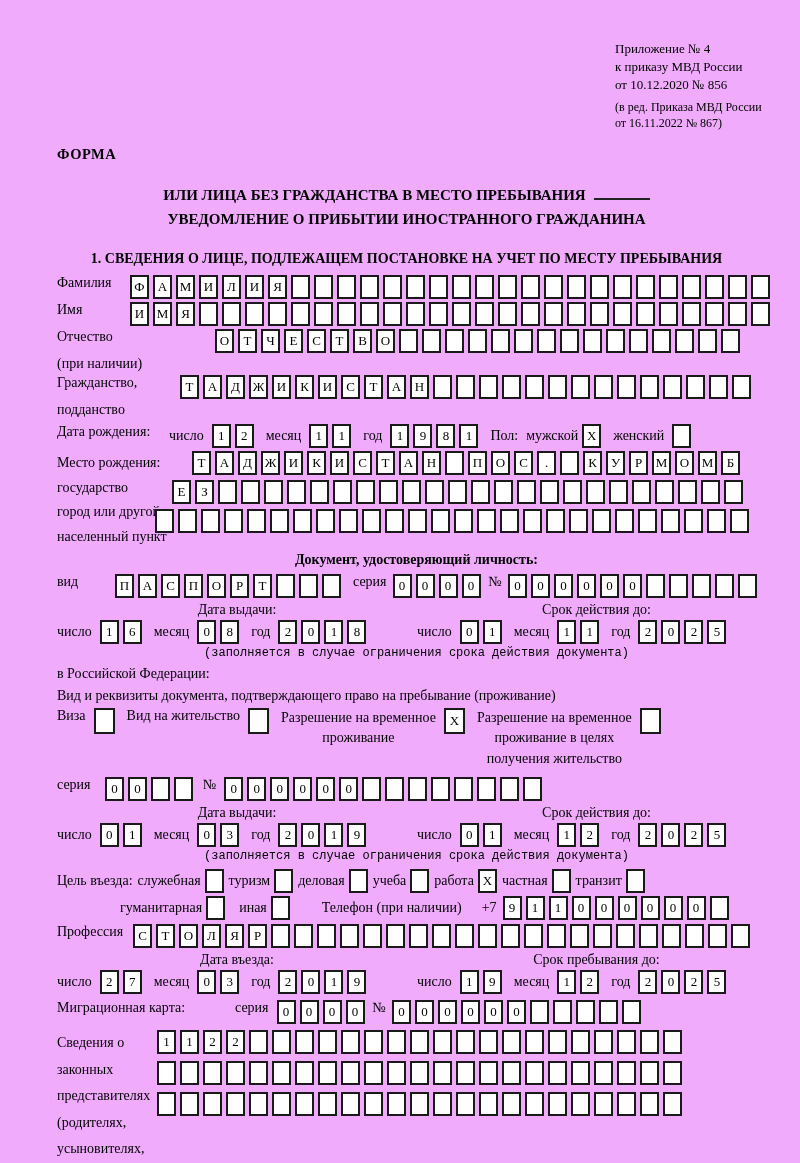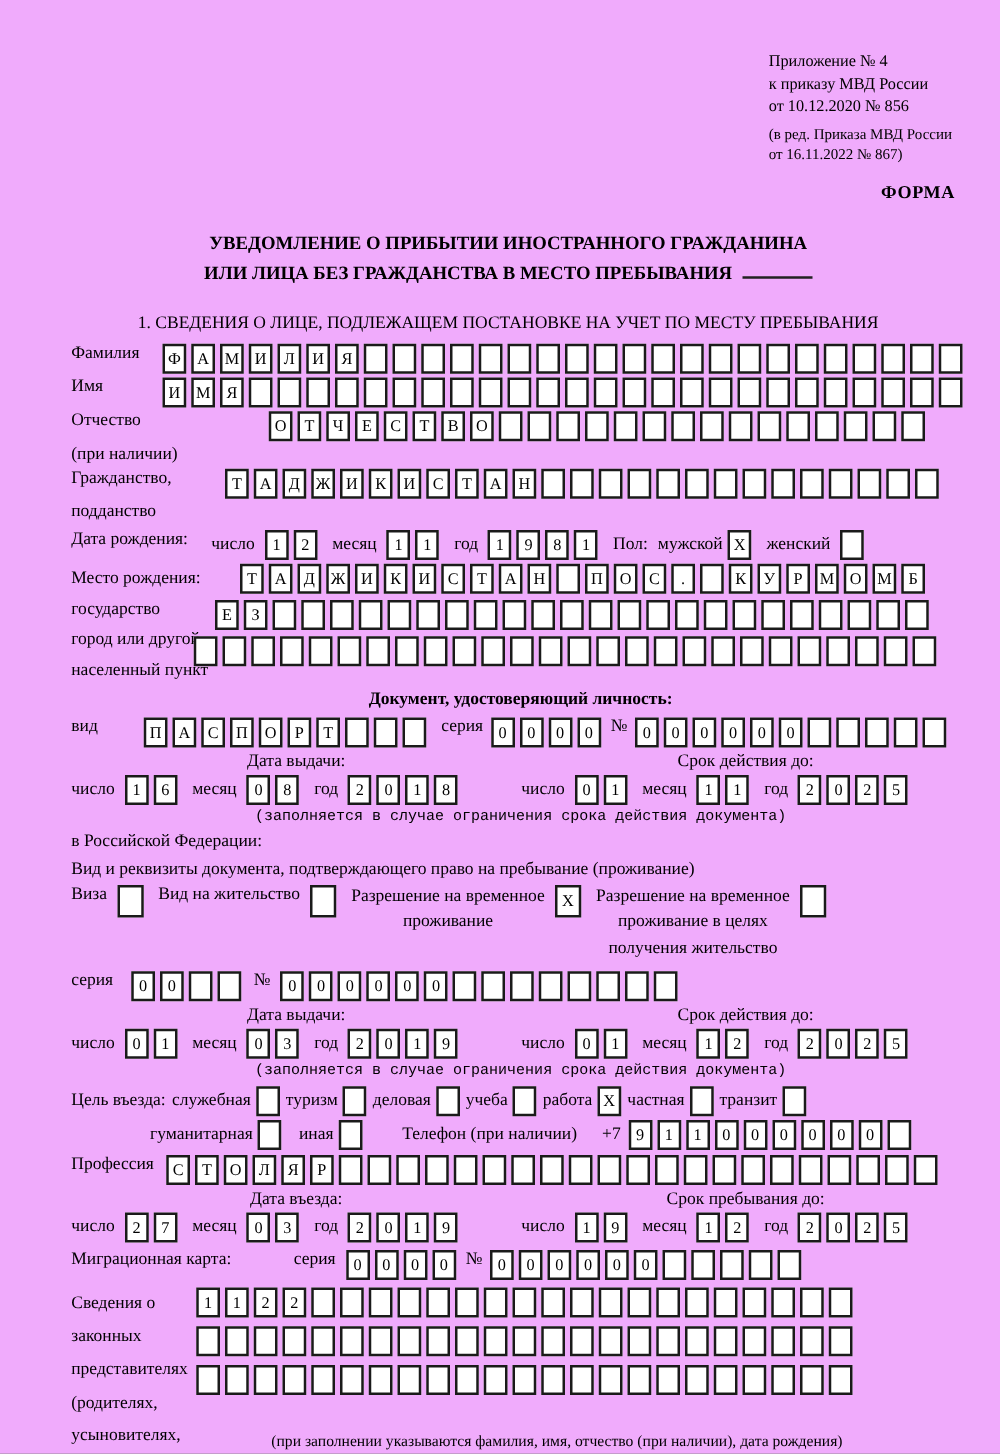--- a/index.html
+++ b/index.html
@@ -6,24 +6,24 @@
   html,body { background:#888; }
   body { width:800px; margin:0 auto; }
   .page {
     width:800px; height:1163px; background:#f0abfc; color:#000;
     font-family:"Liberation Serif","DejaVu Serif",serif;
     font-size:14px; padding:40px 24px 0 57px; overflow:hidden; position:relative;
   }
   .hdr { margin-left:558px; font-size:13px; line-height:1.4; }
   .hdr .small { font-size:12px; }
   .hdr .gap { margin-top:4px; }
-  .forma { text-align:right; padding-right:12px; font-weight:bold; font-size:14.5px; margin-top:14px; letter-spacing:.5px; }
+  .forma { padding-right:12px; font-weight:bold; font-size:14.5px; margin-top:14px; letter-spacing:.5px; }
   .title { text-align:center; font-weight:bold; font-size:15px; margin-top:20px; line-height:1.6; margin-left:-20px; }
   .blank-line { display:inline-block; width:56px; border-bottom:2px solid #222; height:14px; margin-left:8px; }
-  .sect { text-align:center; font-weight:normal; font-size:14px; margin-top:20px; margin-left:-20px; }
+  .sect { text-align:center; font-weight:bold; font-size:14px; margin-top:20px; margin-left:-20px; }
 
   .cells { display:inline-flex; gap:4px; flex:none; }
   .cell  { width:19px; height:24px; border:2px solid #1a1a1a; flex:none;
            display:inline-flex; align-items:center; justify-content:center;
            font-size:13px; background:#fff; }
   .cb .cell { width:21px; height:26px; }
 
   .row { display:flex; margin-bottom:3px; }
   .row.top { align-items:flex-start; }
   .lbl { flex:none; }
@@ -69,24 +69,24 @@
     <div>Приложение № 4</div>
     <div>к приказу МВД России</div>
     <div>от 10.12.2020 № 856</div>
     <div class="small gap">(в ред. Приказа МВД России</div>
     <div class="small">от 16.11.2022 № 867)</div>
   </div>
 
   <div class="forma">ФОРМА</div>
 
   <div class="title">
-    <div>УВЕДОМЛЕНИЕ О ПРИБЫТИИ ИНОСТРАННОГО ГРАЖДАНИНА</div>
     <div>
       <span>ИЛИ ЛИЦА БЕЗ ГРАЖДАНСТВА В МЕСТО ПРЕБЫВАНИЯ</span><span class="blank-line"></span>
     </div>
+    <div>УВЕДОМЛЕНИЕ О ПРИБЫТИИ ИНОСТРАННОГО ГРАЖДАНИНА</div>
   </div>
 
   <div class="sect">1. СВЕДЕНИЯ О ЛИЦЕ, ПОДЛЕЖАЩЕМ ПОСТАНОВКЕ НА УЧЕТ ПО МЕСТУ ПРЕБЫВАНИЯ</div>
 
   <div class="row mt8">
     <span class="lbl w73">Фамилия</span>
     <span class="cells">
         <span class="cell">Ф</span>
         <span class="cell">А</span>
         <span class="cell">М</span>
@@ -790,17 +790,16 @@
           <span class="cell"></span>
           <span class="cell"></span>
           <span class="cell"></span>
           <span class="cell"></span>
           <span class="cell"></span>
           <span class="cell"></span>
           <span class="cell"></span>
           <span class="cell"></span>
           <span class="cell"></span>
         </div>
-      <div class="note" style="margin-top:30px;margin-left:60px;font-size:12.5px">(при заполнении указываются фамилия, имя, отчество (при наличии), дата рождения)</div>
     </div>
   </div>
 
 </div>
 
 </body></html>

